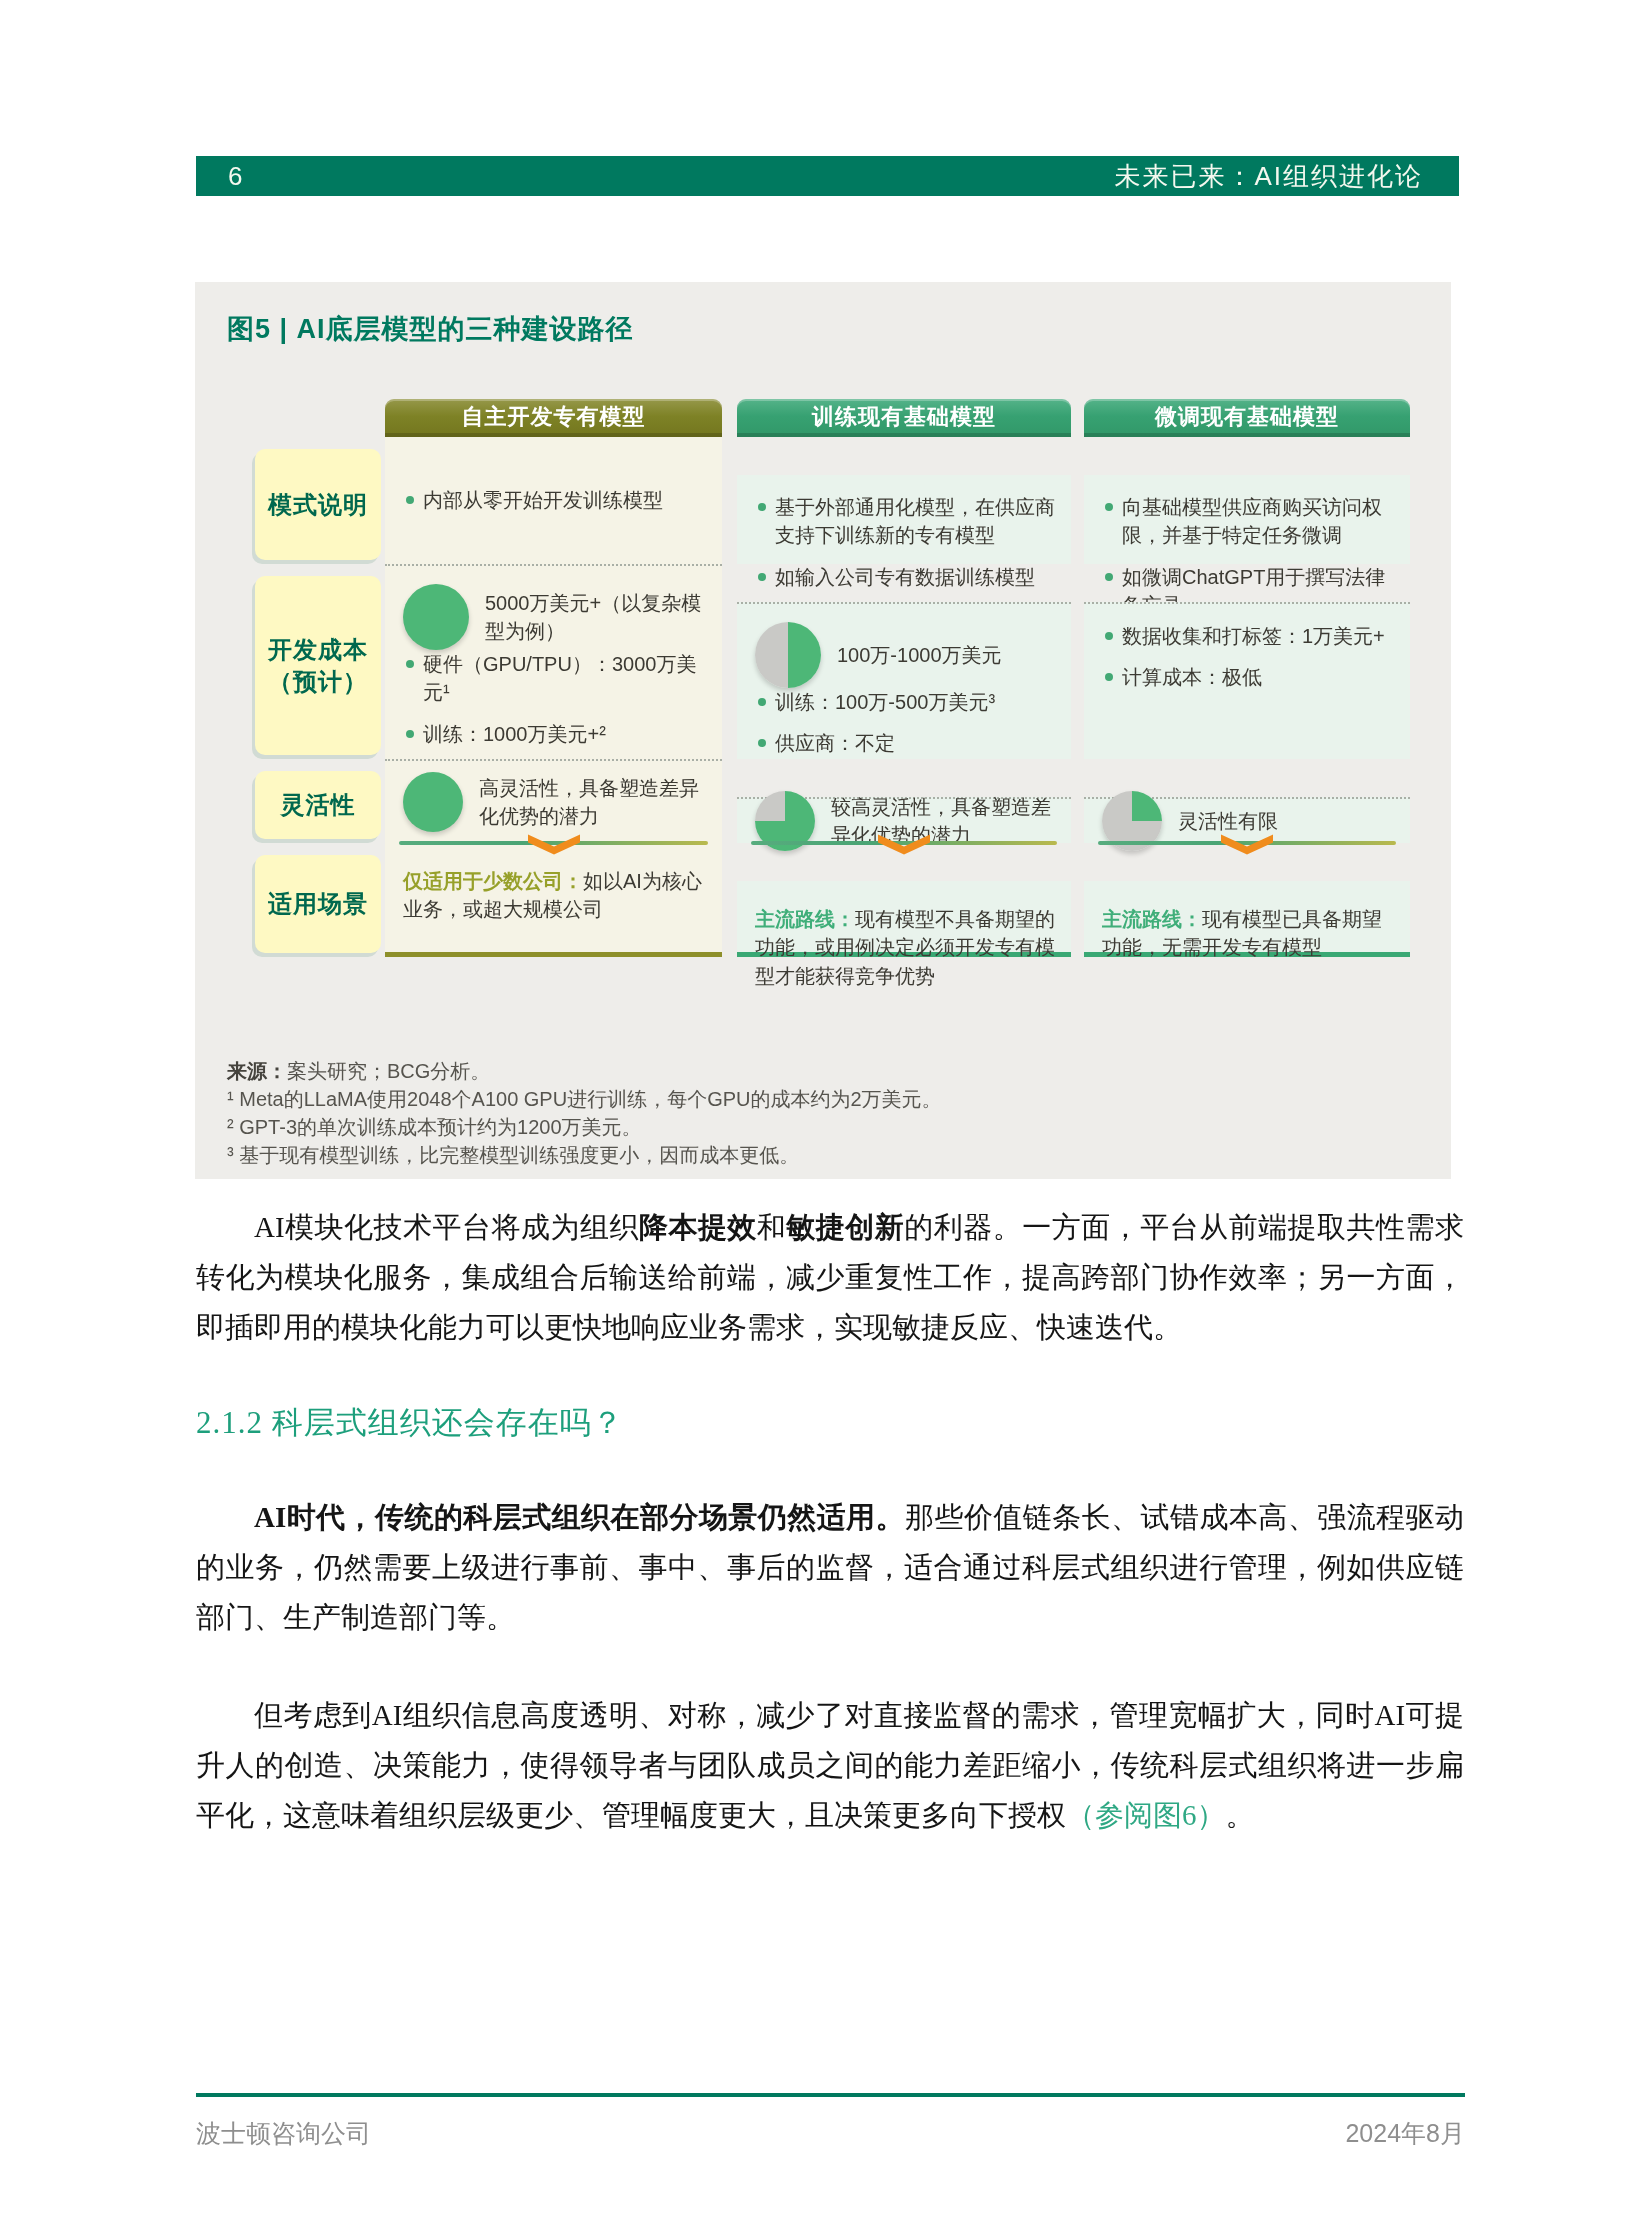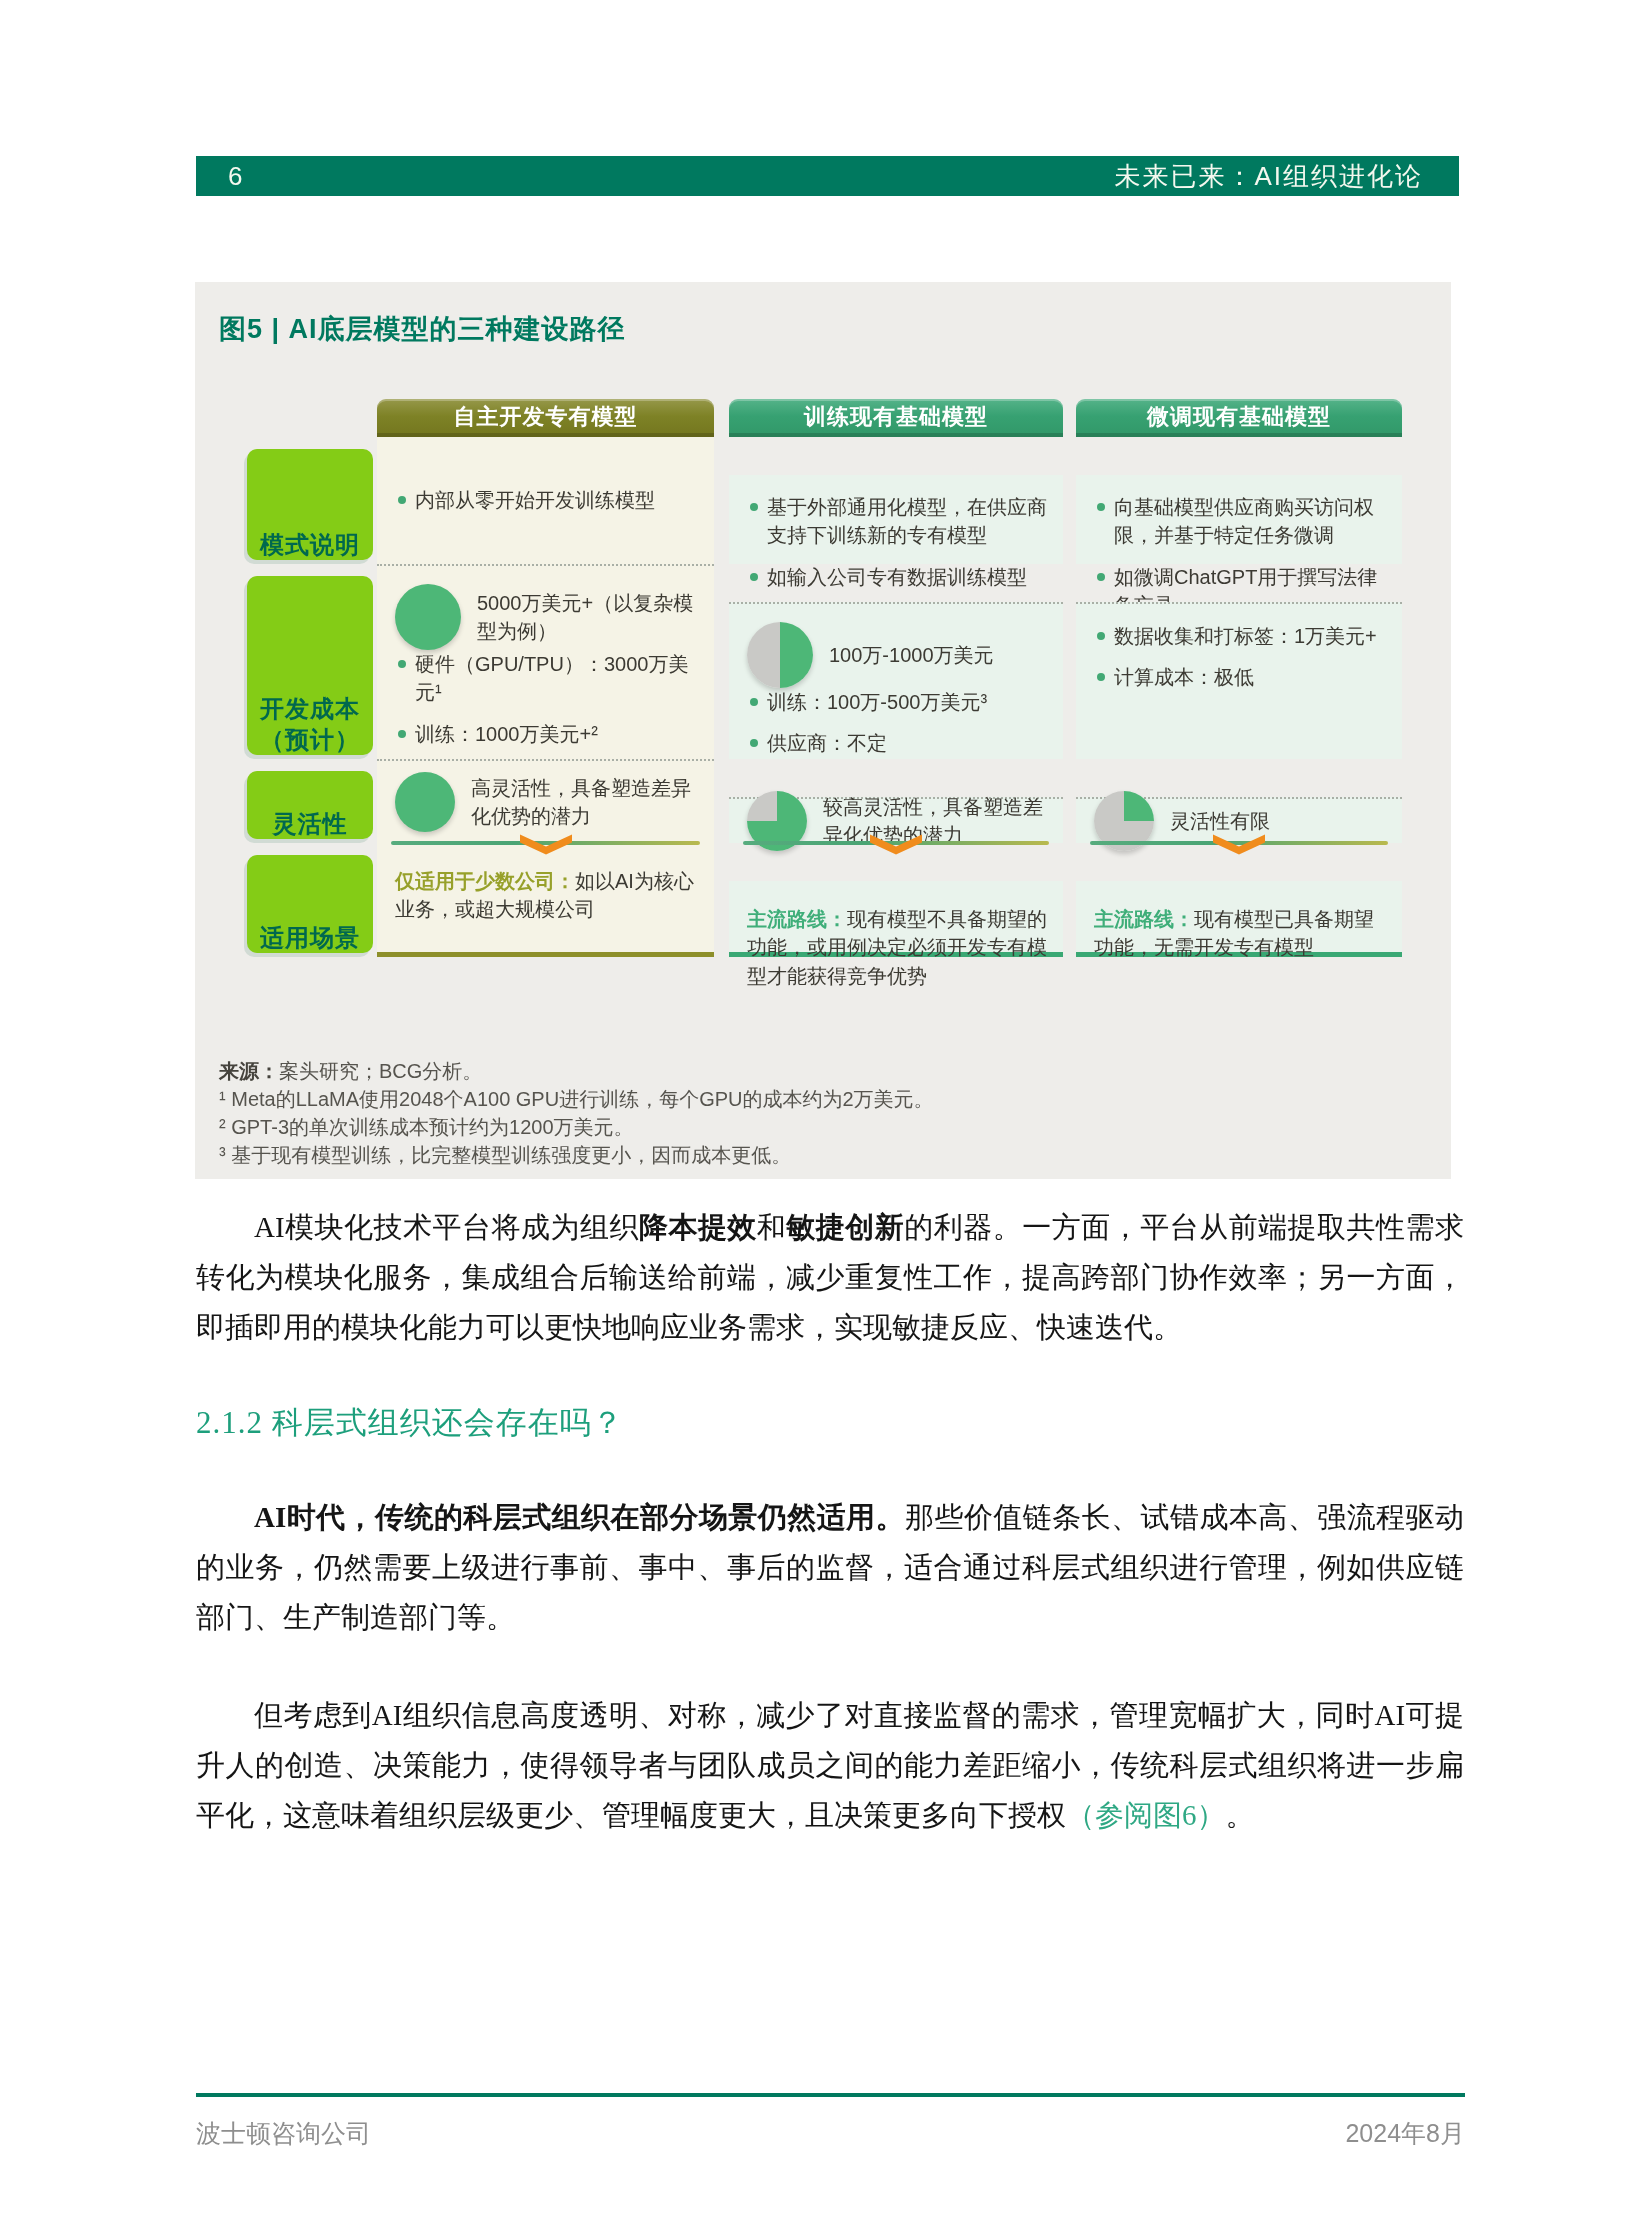--- a/index.html
+++ b/index.html
@@ -8,21 +8,21 @@
 
   
   .header-bar{position:absolute;left:196px;top:156px;width:1263px;height:40px;
     background:#00795f;color:#f4f8ef;display:flex;justify-content:space-between;
     align-items:center;padding:0 36px 0 32px;box-sizing:border-box;font-size:26px;}
   .header-bar .pgnum{font-size:26px;}
   .header-bar .doc-title{letter-spacing:2px;}
 
   
   .figure-panel{position:absolute;left:195px;top:282px;width:1256px;height:897px;
-    background:#eeedea;box-sizing:border-box;padding:28px 0 0 24px;}
+    background:#eeedea;box-sizing:border-box;padding:28px 0 0 32px;}
   .figure-title{font-size:27px;font-weight:bold;color:#00795f;height:38px;line-height:38px;
     margin:0 0 51px 0;letter-spacing:1px;}
 
   .fig-table{margin-left:28px;display:grid;
     grid-template-columns:126px 4px 337px 15px 334px 13px 326px;
     grid-template-rows:38px 127px 195px 84px 114px;}
 
   .col-head{grid-row:1;border-radius:9px 9px 0 0;color:#ffffff;font-weight:bold;
     font-size:22px;text-align:center;line-height:36px;letter-spacing:1px;
     box-shadow:inset 0 -4px 0 rgba(0,0,0,0.16), inset 0 2px 0 rgba(255,255,255,0.25);}
@@ -55,23 +55,23 @@
   .flex-cell{display:flex;align-items:center;gap:16px;padding-top:0;}
   .route-line{position:absolute;left:14px;right:14px;bottom:-2px;height:4px;z-index:2;
     background:linear-gradient(90deg,#57ac7e 0%,#4aa474 40%,#b9b94e 100%);border-radius:2px;}
   .chevron{position:absolute;left:50%;bottom:-2px;transform:translate(-50%,48%);z-index:3;
     width:56px;height:24px;}
 
   .lead-olive{font-weight:bold;color:#97a02a;}
   .lead-green{font-weight:bold;color:#3fae79;}
   .scenario-cell{padding-top:24px;}
 
-  .label-box{grid-column:1;margin:12px 0 4px 0;background:#84cc16;border-radius:10px;
+  .label-box{grid-column:1;margin:12px 0 4px 0;background:#fef9c3;border-radius:10px;
     box-shadow:-3px 4px 0 rgba(0,90,60,0.12);display:flex;flex-direction:column;
-    justify-content:flex-end;align-items:center;font-weight:bold;font-size:24px;
+    justify-content:center;align-items:center;font-weight:bold;font-size:24px;
     color:#00684e;letter-spacing:1px;line-height:1.3;}
 
   .fig-foot{margin:100px 0 0 0;font-size:20px;line-height:28px;color:#56544e;}
   .fig-foot .src-label{font-weight:bold;color:#45433d;}
   .fig-foot p{margin:0;}
 
   
   .body-text{position:absolute;left:196px;top:1202px;width:1268px;
     font-family:"Liberation Serif","DejaVu Serif",serif;color:#151515;
     font-size:29px;line-height:50px;text-align:justify;}

